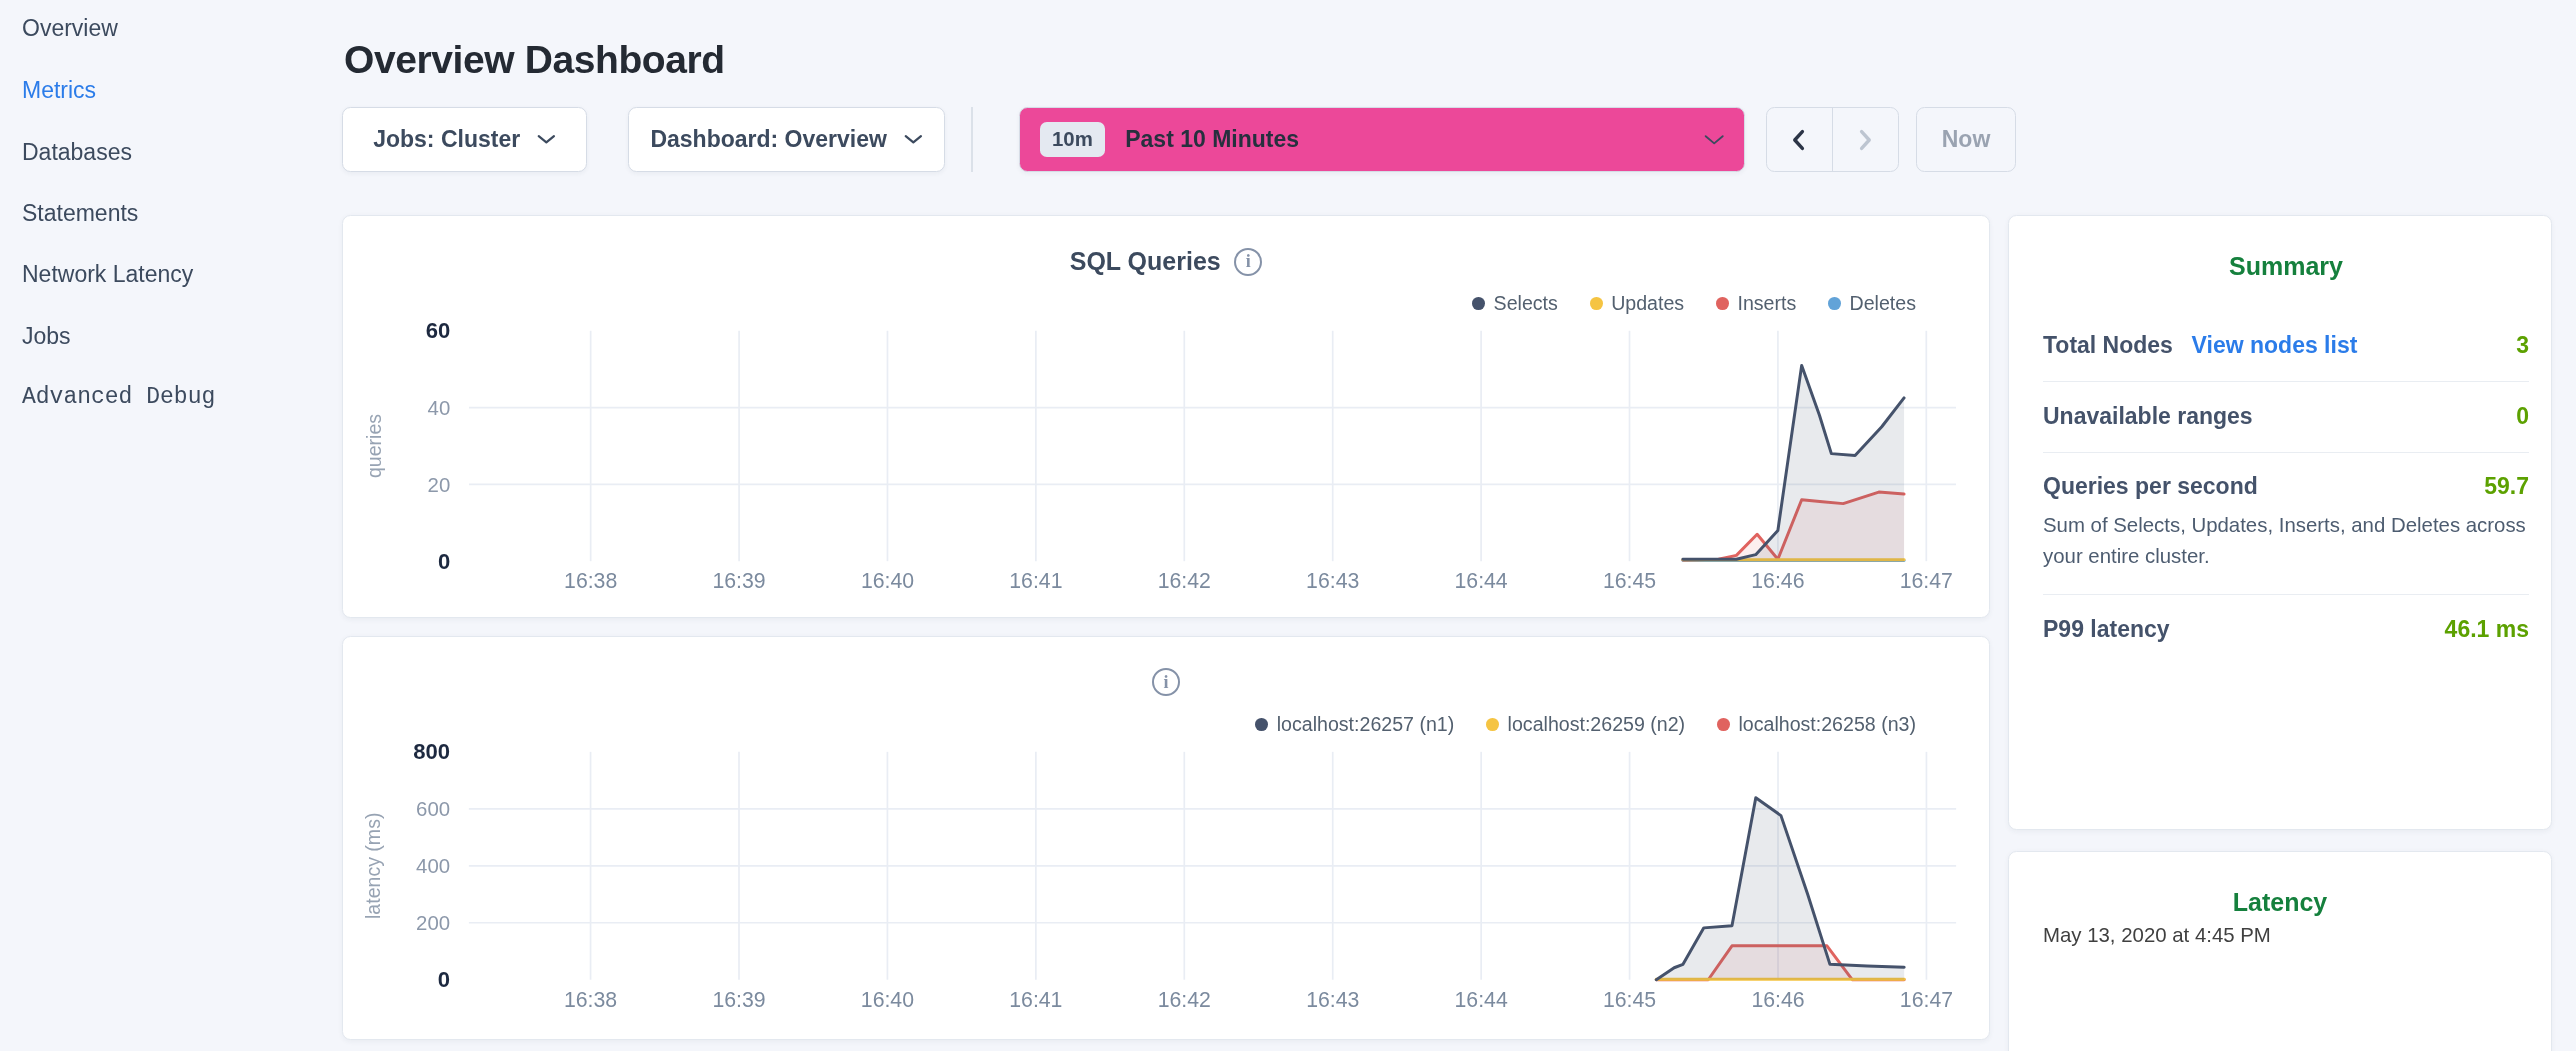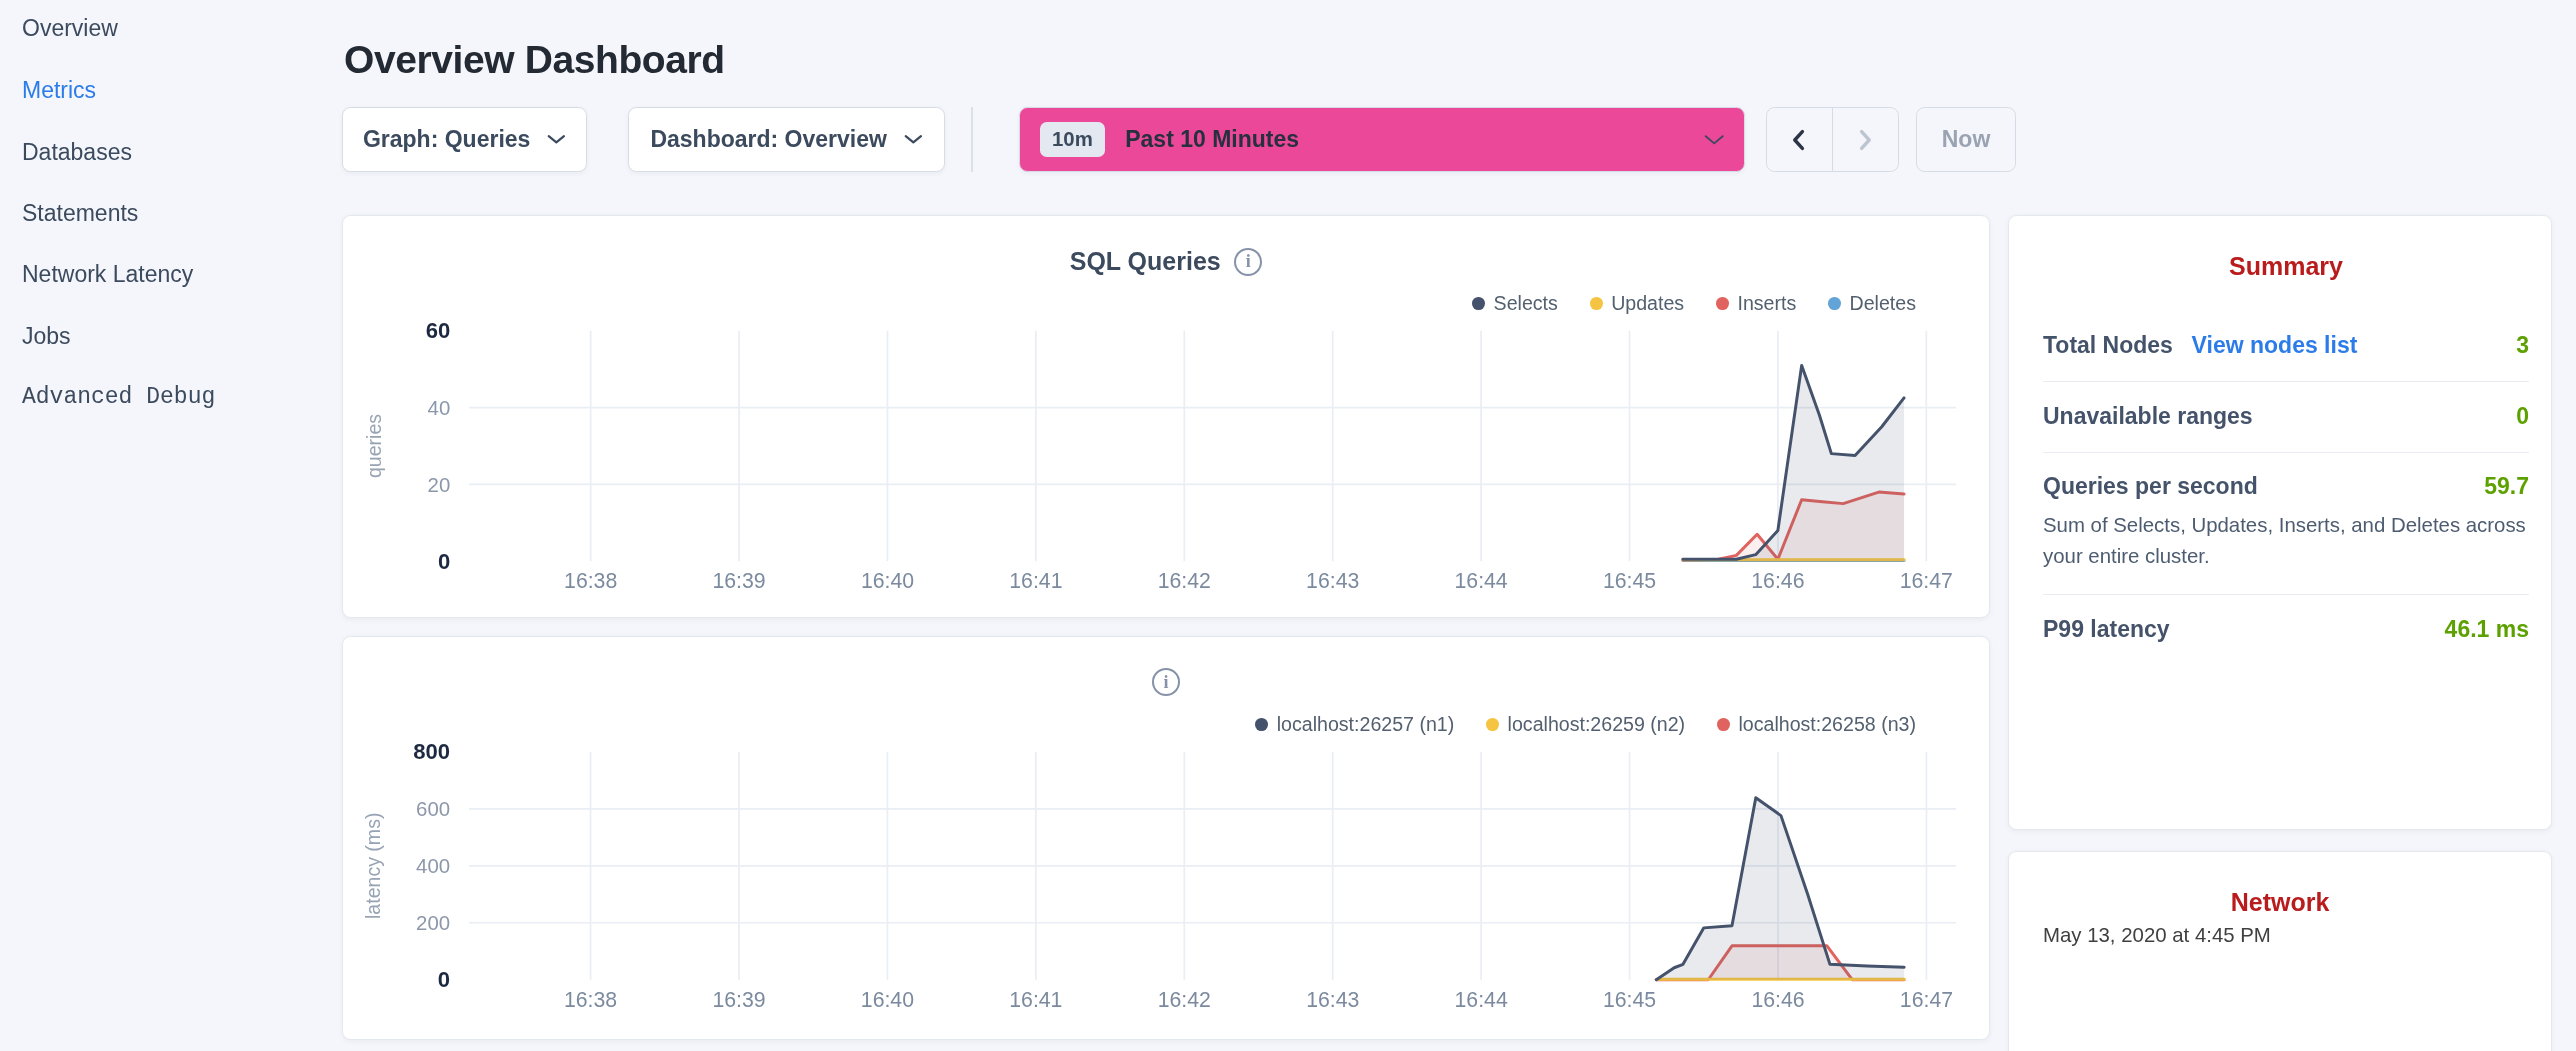--- a/index.html
+++ b/index.html
@@ -71,21 +71,21 @@
     display:inline-block; }
 
   svg.plot { position:absolute; left:0; top:0; }
   svg.plot text { font-family:"Liberation Sans", sans-serif; }
 
   
   .summary-card { left:2008px; top:215px; width:544px; height:615px;
     padding:0 22px 0 34px; }
   .events-card { left:2008px; top:851px; width:544px; height:265px; padding:0 34px; }
   .panel-title { margin:36px 0 31px; text-align:center; font-size:25px;
-    font-weight:700; color:#b91c1c; }
+    font-weight:700; color:#15803d; }
   .stat { padding:20.4px 0 22px; border-bottom:1.7px solid #e9edf2; }
   .stat.last { border-bottom:none; }
   .stat-row { display:flex; align-items:baseline; }
   .stat-label { font-size:23px; font-weight:700; color:#44526a; }
   .stat-link { font-size:23px; font-weight:600; color:#2b7ce9; margin-left:18.7px;
     text-decoration:none; cursor:pointer; }
   .stat-value { margin-left:auto; font-size:23px; font-weight:700; color:#5ca100; }
   .stat-desc { margin-top:10.2px; font-size:20.4px; line-height:31px; color:#4d5c70; }
 
   .event-msg { margin-top:29px; font-size:23px; line-height:37px; color:#26303e; }
@@ -100,21 +100,21 @@
   <div class="side-item">Databases</div>
   <div class="side-item">Statements</div>
   <div class="side-item">Network Latency</div>
   <div class="side-item">Jobs</div>
   <div class="side-item">Advanced Debug</div>
 </nav>
 
 <h1 class="page-title">Overview Dashboard</h1>
 
 <div class="ctl dropdown dd-graph">
-  <span>Graph: Queries</span>
+  <span>Jobs: Cluster</span>
   <svg width="18.7" height="11" viewBox="0 0 22 13">
     <path d="M2 2.5 L11 10 L20 2.5" fill="none" stroke="#3c4a5e" stroke-width="2.6" stroke-linecap="round" stroke-linejoin="round"></path>
   </svg>
 </div>
 
 <div class="ctl dropdown dd-dash">
   <span>Dashboard: Overview</span>
   <svg width="18.7" height="11" viewBox="0 0 22 13">
     <path d="M2 2.5 L11 10 L20 2.5" fill="none" stroke="#3c4a5e" stroke-width="2.6" stroke-linecap="round" stroke-linejoin="round"></path>
   </svg>
@@ -293,18 +293,18 @@
 
   <div class="stat last">
     <div class="stat-row">
       <span class="stat-label">P99 latency</span>
       <span class="stat-value">46.1 ms</span>
     </div>
   </div>
 </aside>
 
 <aside class="card events-card">
-  <h2 class="panel-title" style="margin-bottom:0;">Network</h2>
+  <h2 class="panel-title" style="margin-bottom:0;">Latency</h2>
   <div>
     <div class="event-time">May 13, 2020 at 4:45 PM</div>
   </div>
 </aside>
 
 
 </body></html>

